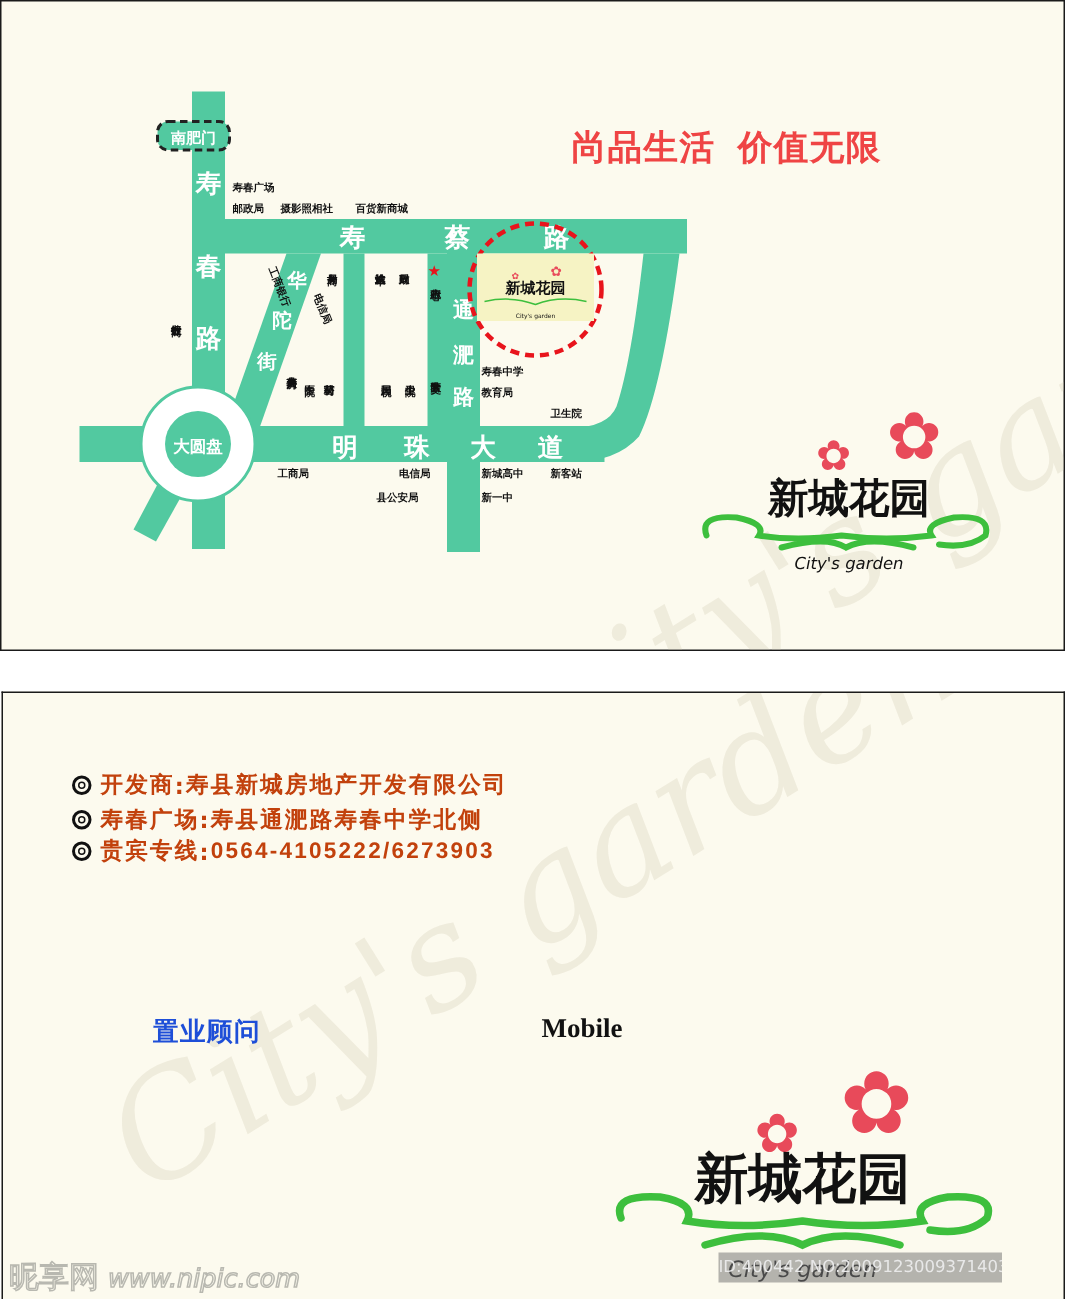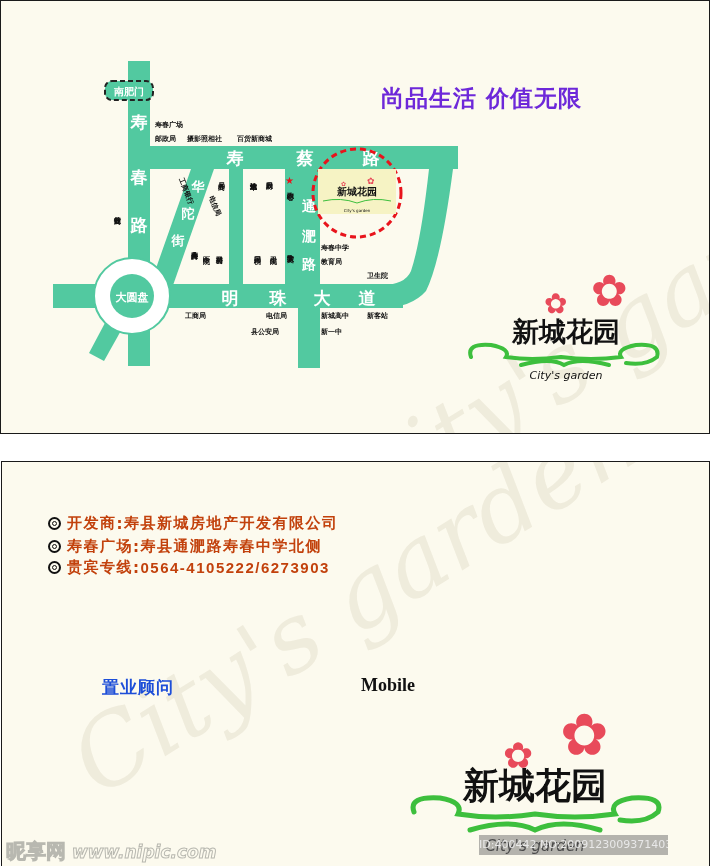--- a/index.html
+++ b/index.html
@@ -2,27 +2,27 @@
 <html><head>
 <meta charset="utf-8">
 <style>
   html,body{margin:0;padding:0;background:#ffffff;}
   body{width:710px;height:866px;position:relative;overflow:hidden;font-family:"DejaVu Sans","Liberation Sans",sans-serif;}
   .card{position:absolute;background:#fcfaee;border:1.5px solid #1a1a1a;box-sizing:border-box;overflow:hidden;}
   #card-front{left:0;top:0;width:710px;height:434px;}
   #card-back{left:1px;top:461px;width:709px;height:405px;border-bottom:none;}
   .watermark{position:absolute;font-family:"DejaVu Serif",serif;font-style:italic;color:rgba(215,210,185,0.35);font-size:96px;transform:rotate(-32deg);white-space:nowrap;pointer-events:none;}
   svg text{font-family:"DejaVu Sans",sans-serif;}
-  .slogan{position:absolute;left:380px;top:82px;font-size:23px;font-weight:bold;color:#6d28d9;letter-spacing:1px;}
+  .slogan{position:absolute;left:380px;top:82px;font-size:23px;font-weight:bold;color:#ef4444;letter-spacing:1px;font-family:Liberation Mono, monospace;}
   .info{position:absolute;left:48px;font-size:15px;font-weight:bold;color:#c2410c;letter-spacing:1.5px;display:flex;align-items:center;}
   .bullet{display:inline-block;width:13px;height:13px;border:2px solid #111;border-radius:50%;position:relative;margin-right:6px;box-sizing:border-box;}
   .bullet::after{content:"";position:absolute;left:2px;top:2px;width:5px;height:5px;border:1.5px solid #111;border-radius:50%;box-sizing:border-box;}
   .label-adviser{position:absolute;left:102px;top:676px;font-size:17px;font-weight:bold;color:#1d4ed8;letter-spacing:1px;}
   .label-mobile{position:absolute;left:361px;top:675px;font-size:18px;font-weight:bold;color:#111;font-family:Liberation Serif, serif;}
-  .nipic{position:absolute;left:6px;top:838px;font-size:20px;color:#fcfaee;-webkit-text-stroke:1px #b8b8b0;font-weight:bold;}
+  .nipic{position:absolute;left:6px;top:838px;font-size:20px;color:#fcfaee;-webkit-text-stroke:1px #b8b8b0;font-weight:normal;}
   .nipic small{font-size:17px;font-style:italic;margin-left:6px;}
   .idbar{position:absolute;left:479px;top:835px;width:189px;height:20px;background:rgba(120,120,120,0.55);color:#e8e8e8;font-size:11px;line-height:20px;padding-left:0;box-sizing:border-box;white-space:nowrap;overflow:hidden;}
 </style>
 </head>
 <body>
 
 <div id="card-front" class="card">
   <div class="watermark" style="left:300px;top:270px;">City's garden</div>
 
   <div class="slogan">尚品生活 价值无限</div>

